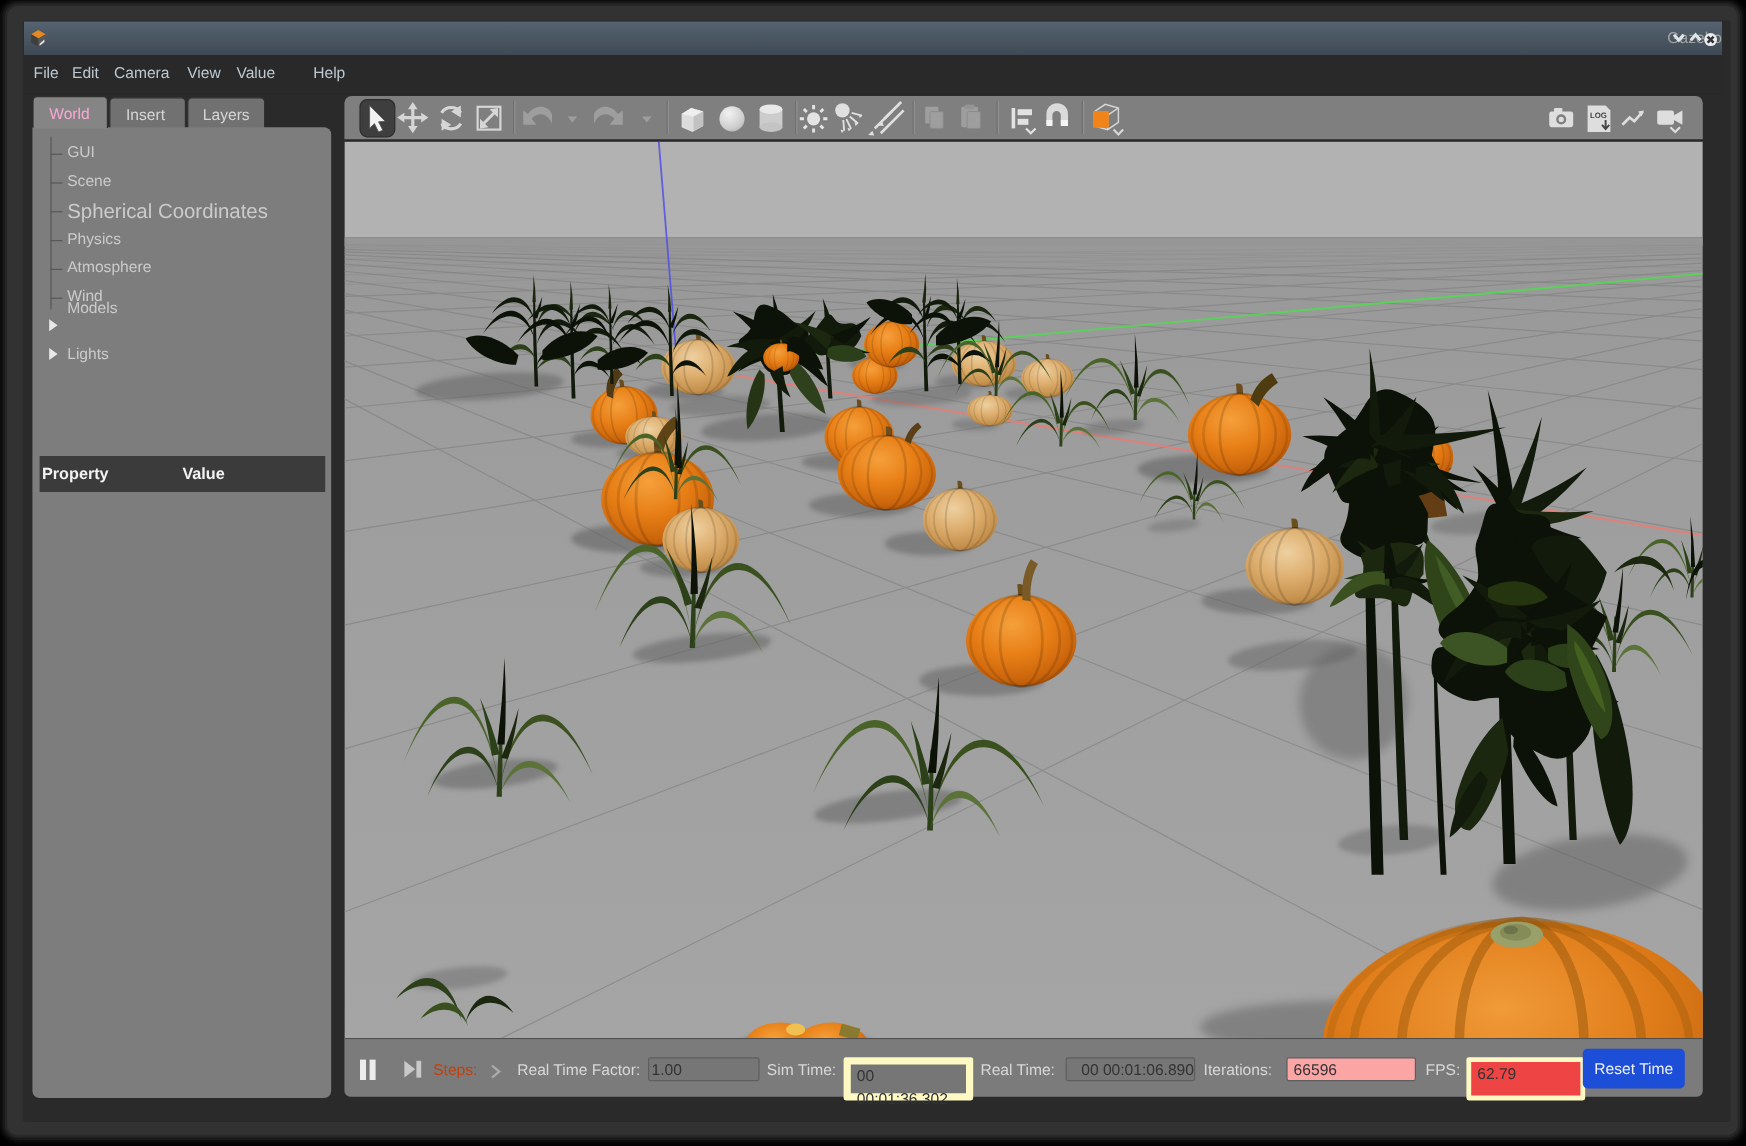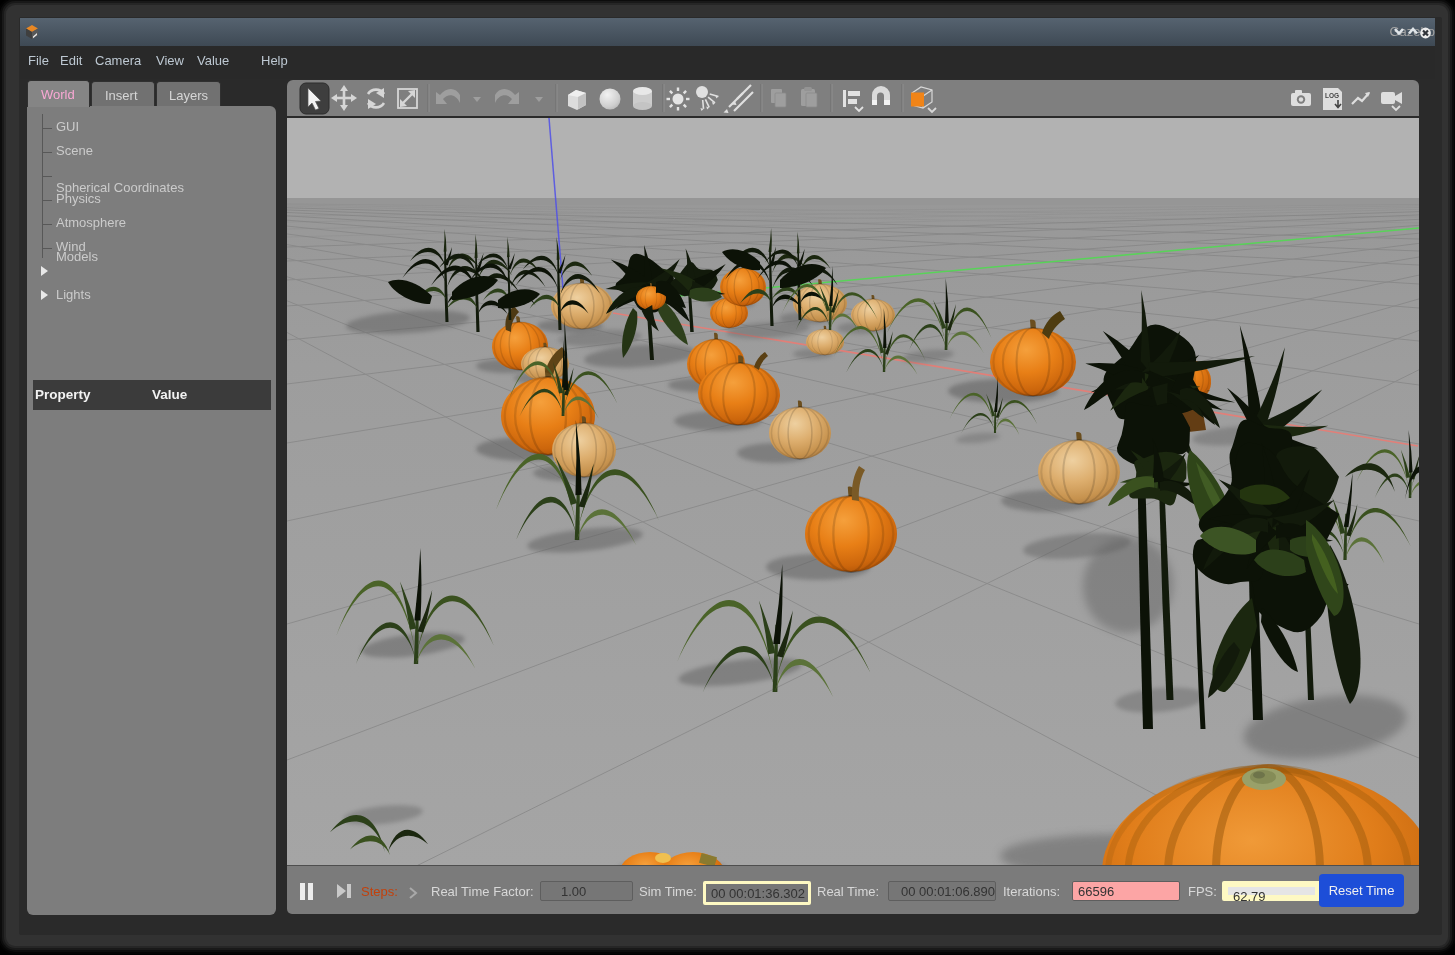--- a/index.html
+++ b/index.html
@@ -40,21 +40,21 @@
 <div style="position:absolute;left:169px;top:88px;color:#d6d6d6;font-size:13px">Layers</div>
 
 <div style="position:absolute;left:27px;top:106px;width:249px;height:809px;background:#7d7d7d;border-radius:0 6px 6px 6px"></div>
 <div style="position:absolute;left:27px;top:80px;width:63px;height:27px;background:#858585;border:1px solid #303030;border-bottom:none;border-radius:4px 4px 0 0;box-sizing:border-box"></div>
 <div style="position:absolute;left:41px;top:87px;color:#f9a8d4;font-size:13px">World</div>
 <div style="position:absolute;left:42px;top:128px;width:10px;height:1px;background:#585858"></div>
 <div style="position:absolute;left:56px;top:119px;color:#cbcbcb;font-size:13px">GUI</div>
 <div style="position:absolute;left:42px;top:152px;width:10px;height:1px;background:#585858"></div>
 <div style="position:absolute;left:56px;top:143px;color:#cbcbcb;font-size:13px">Scene</div>
 <div style="position:absolute;left:42px;top:176px;width:10px;height:1px;background:#585858"></div>
-<div style="position:absolute;left:56px;top:180px;color:#cbcbcb;font-size:13px">Spherical Coordinates</div>
+<div style="position:absolute;left:56px;top:167px;color:#cbcbcb;font-size:17px">Spherical Coordinates</div>
 <div style="position:absolute;left:42px;top:200px;width:10px;height:1px;background:#585858"></div>
 <div style="position:absolute;left:56px;top:191px;color:#cbcbcb;font-size:13px">Physics</div>
 <div style="position:absolute;left:42px;top:224px;width:10px;height:1px;background:#585858"></div>
 <div style="position:absolute;left:56px;top:215px;color:#cbcbcb;font-size:13px">Atmosphere</div>
 <div style="position:absolute;left:42px;top:248px;width:10px;height:1px;background:#585858"></div>
 <div style="position:absolute;left:56px;top:239px;color:#cbcbcb;font-size:13px">Wind</div>
 <div style="position:absolute;left:42px;top:114px;width:1px;height:144px;background:#585858"></div>
 <div style="position:absolute;left:41px;top:266px;width:0;height:0;border-left:7px solid #e8e8e8;border-top:5px solid transparent;border-bottom:5px solid transparent"></div>
 <div style="position:absolute;left:56px;top:249px;color:#cbcbcb;font-size:13px">Models</div>
 <div style="position:absolute;left:41px;top:290px;width:0;height:0;border-left:7px solid #e8e8e8;border-top:5px solid transparent;border-bottom:5px solid transparent"></div>
@@ -647,21 +647,21 @@
 <div style="position:absolute;left:308px;top:883px;width:5px;height:17px;background:#ececec"></div>
 <svg width="20" height="20" style="position:absolute;left:334px;top:882px" viewBox="0 0 20 20">
     <path d="M3,2 L12,9 L3,16 Z" fill="#c9c9c9"></path>
     <rect x="13" y="2" width="4" height="14" fill="#c9c9c9"></rect>
   </svg>
 <div style="position:absolute;left:361px;top:884px;color:#c2410c;font-size:13px">Steps:</div>
 <svg width="14" height="16" style="position:absolute;left:406px;top:885px" viewBox="0 0 14 16">
     <path d="M4,3 L10,8 L4,13" stroke="#a9a9a9" stroke-width="2" fill="none"></path>
   </svg>
 <div style="position:absolute;left:431px;top:884px;color:#d8d8d8;font-size:13px">Real Time Factor:</div>
-<div style="position:absolute;left:540px;top:881px;width:93px;height:20px;background:#767676;border:1px solid #5e5e5e;border-radius:2px;color:#333;font-size:13px;line-height:19px;padding-left:20px;box-sizing:border-box">1.00</div>
+<div style="position:absolute;left:540px;top:881px;width:93px;height:20px;background:#767676;border:1px solid #5e5e5e;border-radius:2px;color:#333;font-size:13px;line-height:19px;padding-left:2px;box-sizing:border-box">1.00</div>
 <div style="position:absolute;left:639px;top:884px;color:#d8d8d8;font-size:13px">Sim Time:</div>
-<div style="position:absolute;left:703px;top:881px;width:108px;height:24px;background:#767676;border:3px solid #fef9c3;border-radius:2px;color:#333;font-size:13px;line-height:19px;padding-left:5px;box-sizing:border-box">00 00:01:36.302</div>
+<div style="position:absolute;left:703px;top:881px;width:108px;height:36px;background:#767676;border:6px solid #fef9c3;border-radius:2px;color:#333;font-size:13px;line-height:19px;padding-left:5px;box-sizing:border-box">00 00:01:36.302</div>
 <div style="position:absolute;left:817px;top:884px;color:#d8d8d8;font-size:13px">Real Time:</div>
 <div style="position:absolute;left:888px;top:881px;width:108px;height:20px;background:#767676;border:1px solid #5e5e5e;border-radius:2px;color:#333;font-size:13px;line-height:19px;padding-left:12px;box-sizing:border-box">00 00:01:06.890</div>
 <div style="position:absolute;left:1003px;top:884px;color:#d8d8d8;font-size:13px">Iterations:</div>
 <div style="position:absolute;left:1072px;top:881px;width:108px;height:20px;background:#fca5a5;border:1px solid #5e5e5e;border-radius:2px;color:#333;font-size:13px;line-height:19px;padding-left:5px;box-sizing:border-box">66596</div>
 <div style="position:absolute;left:1188px;top:884px;color:#d8d8d8;font-size:13px">FPS:</div>
-<div style="position:absolute;left:1222px;top:881px;width:99px;height:20px;background:#e5e5e5;border:6px solid #fef9c3;border-radius:2px;color:#333;font-size:13px;line-height:19px;padding-left:5px;box-sizing:border-box">62.79</div>
+<div style="position:absolute;left:1222px;top:881px;width:99px;height:36px;background:#ef4444;border:4px solid #fef9c3;border-radius:2px;color:#333;font-size:13px;line-height:19px;padding-left:5px;box-sizing:border-box">62.79</div>
 <div style="position:absolute;left:1319px;top:874px;width:85px;height:33px;background:#1d4ed8;border-radius:4px;color:#f0f0f0;font-size:13px;text-align:center;line-height:33px">Reset Time</div>
 </body></html>

